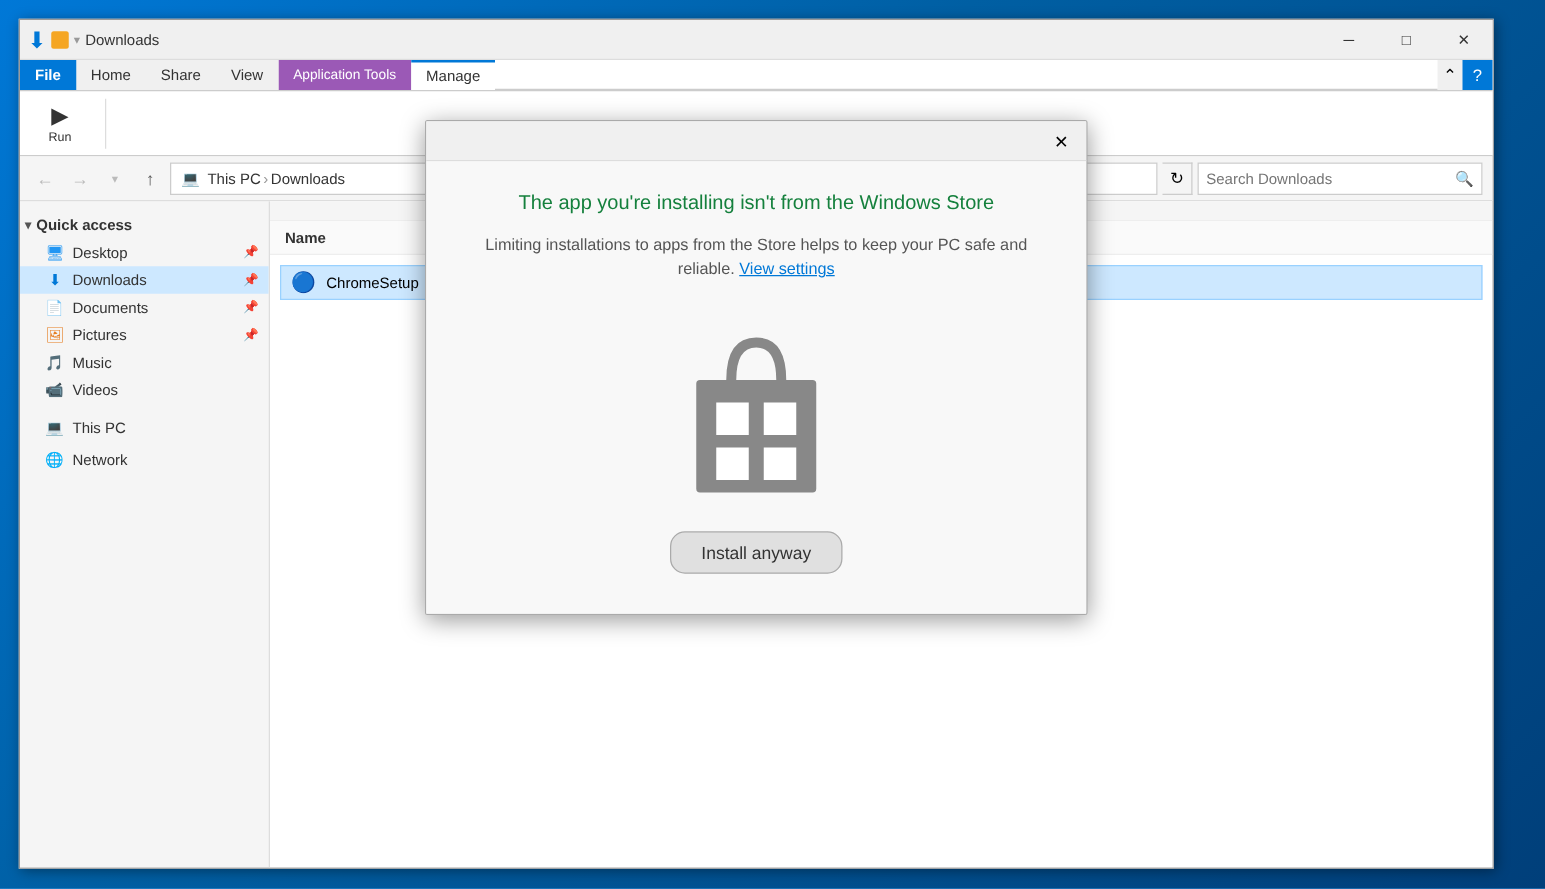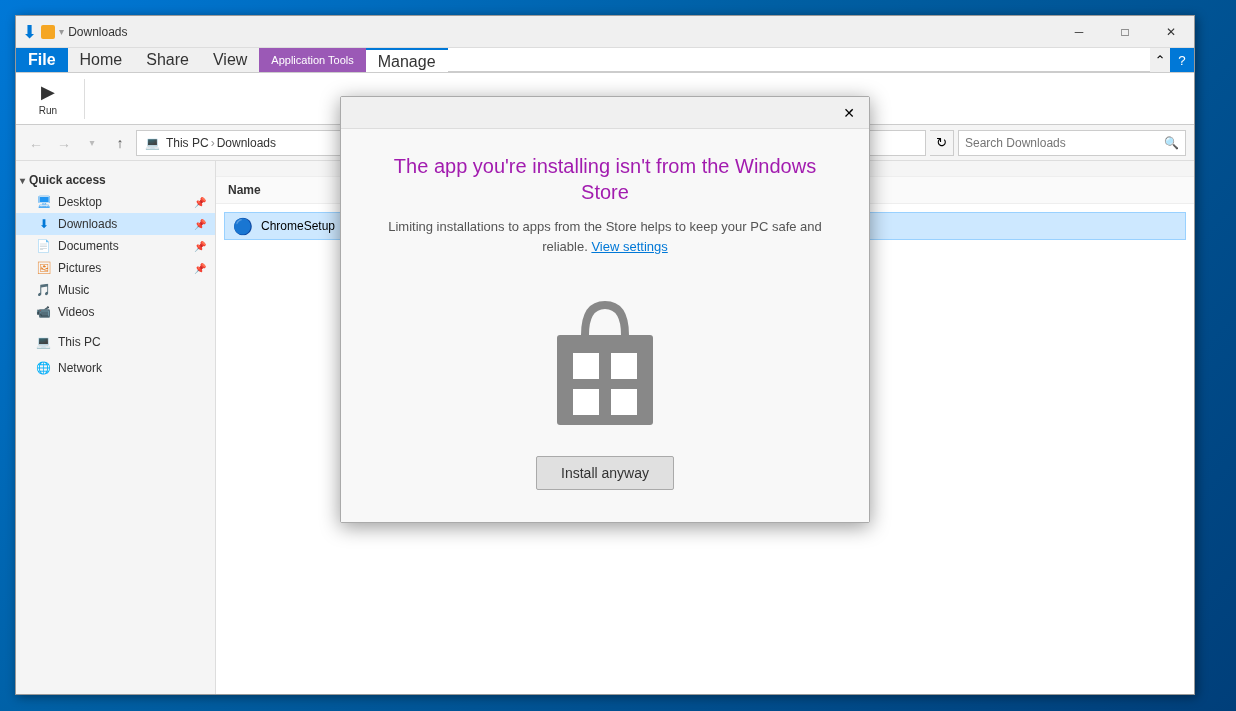--- a/index.html
+++ b/index.html
@@ -80,21 +80,21 @@
       background: #f0f0f0;
       border-bottom: 1px solid #ccc;
     }
     .ribbon-tabs {
       display: flex;
       height: 24px;
       background: #f0f0f0;
     }
     .ribbon-tab {
       padding: 3px 12px;
-      font-size: 16px;
+      font-size: 12px;
       cursor: pointer;
       border: none;
       background: transparent;
       color: #333;
     }
     .ribbon-tab.active {
       background: white;
       border-top: 2px solid #0078d7;
     }
     .ribbon-tab.app-tools {
@@ -337,22 +337,22 @@
       align-items: center;
       justify-content: center;
       border-radius: 2px;
     }
     .modal-body {
       padding: 24px 40px 32px;
       text-align: center;
       background: #f8f8f8;
     }
     .modal-title {
-      font-size: 20px;
-      color: #a21caf;
+      font-size: 16px;
+      color: #15803d;
       font-weight: 300;
       margin-bottom: 12px;
       line-height: 1.3;
     }
     .modal-subtitle {
       font-size: 13px;
       color: #555;
       line-height: 1.5;
       margin-bottom: 24px;
     }
@@ -388,21 +388,21 @@
       cursor: pointer;
       border-radius: 2px;
     }
     .btn-install {
       padding: 8px 24px;
       background: #e0e0e0;
       color: #333;
       border: 1px solid #aaa;
       font-size: 14px;
       cursor: pointer;
-      border-radius: 2px;
+      border-radius: 12px;
     }
 
     
     .store-bag {
       width: 140px;
       height: 150px;
     }
   </style>
 </head>
 <body>

